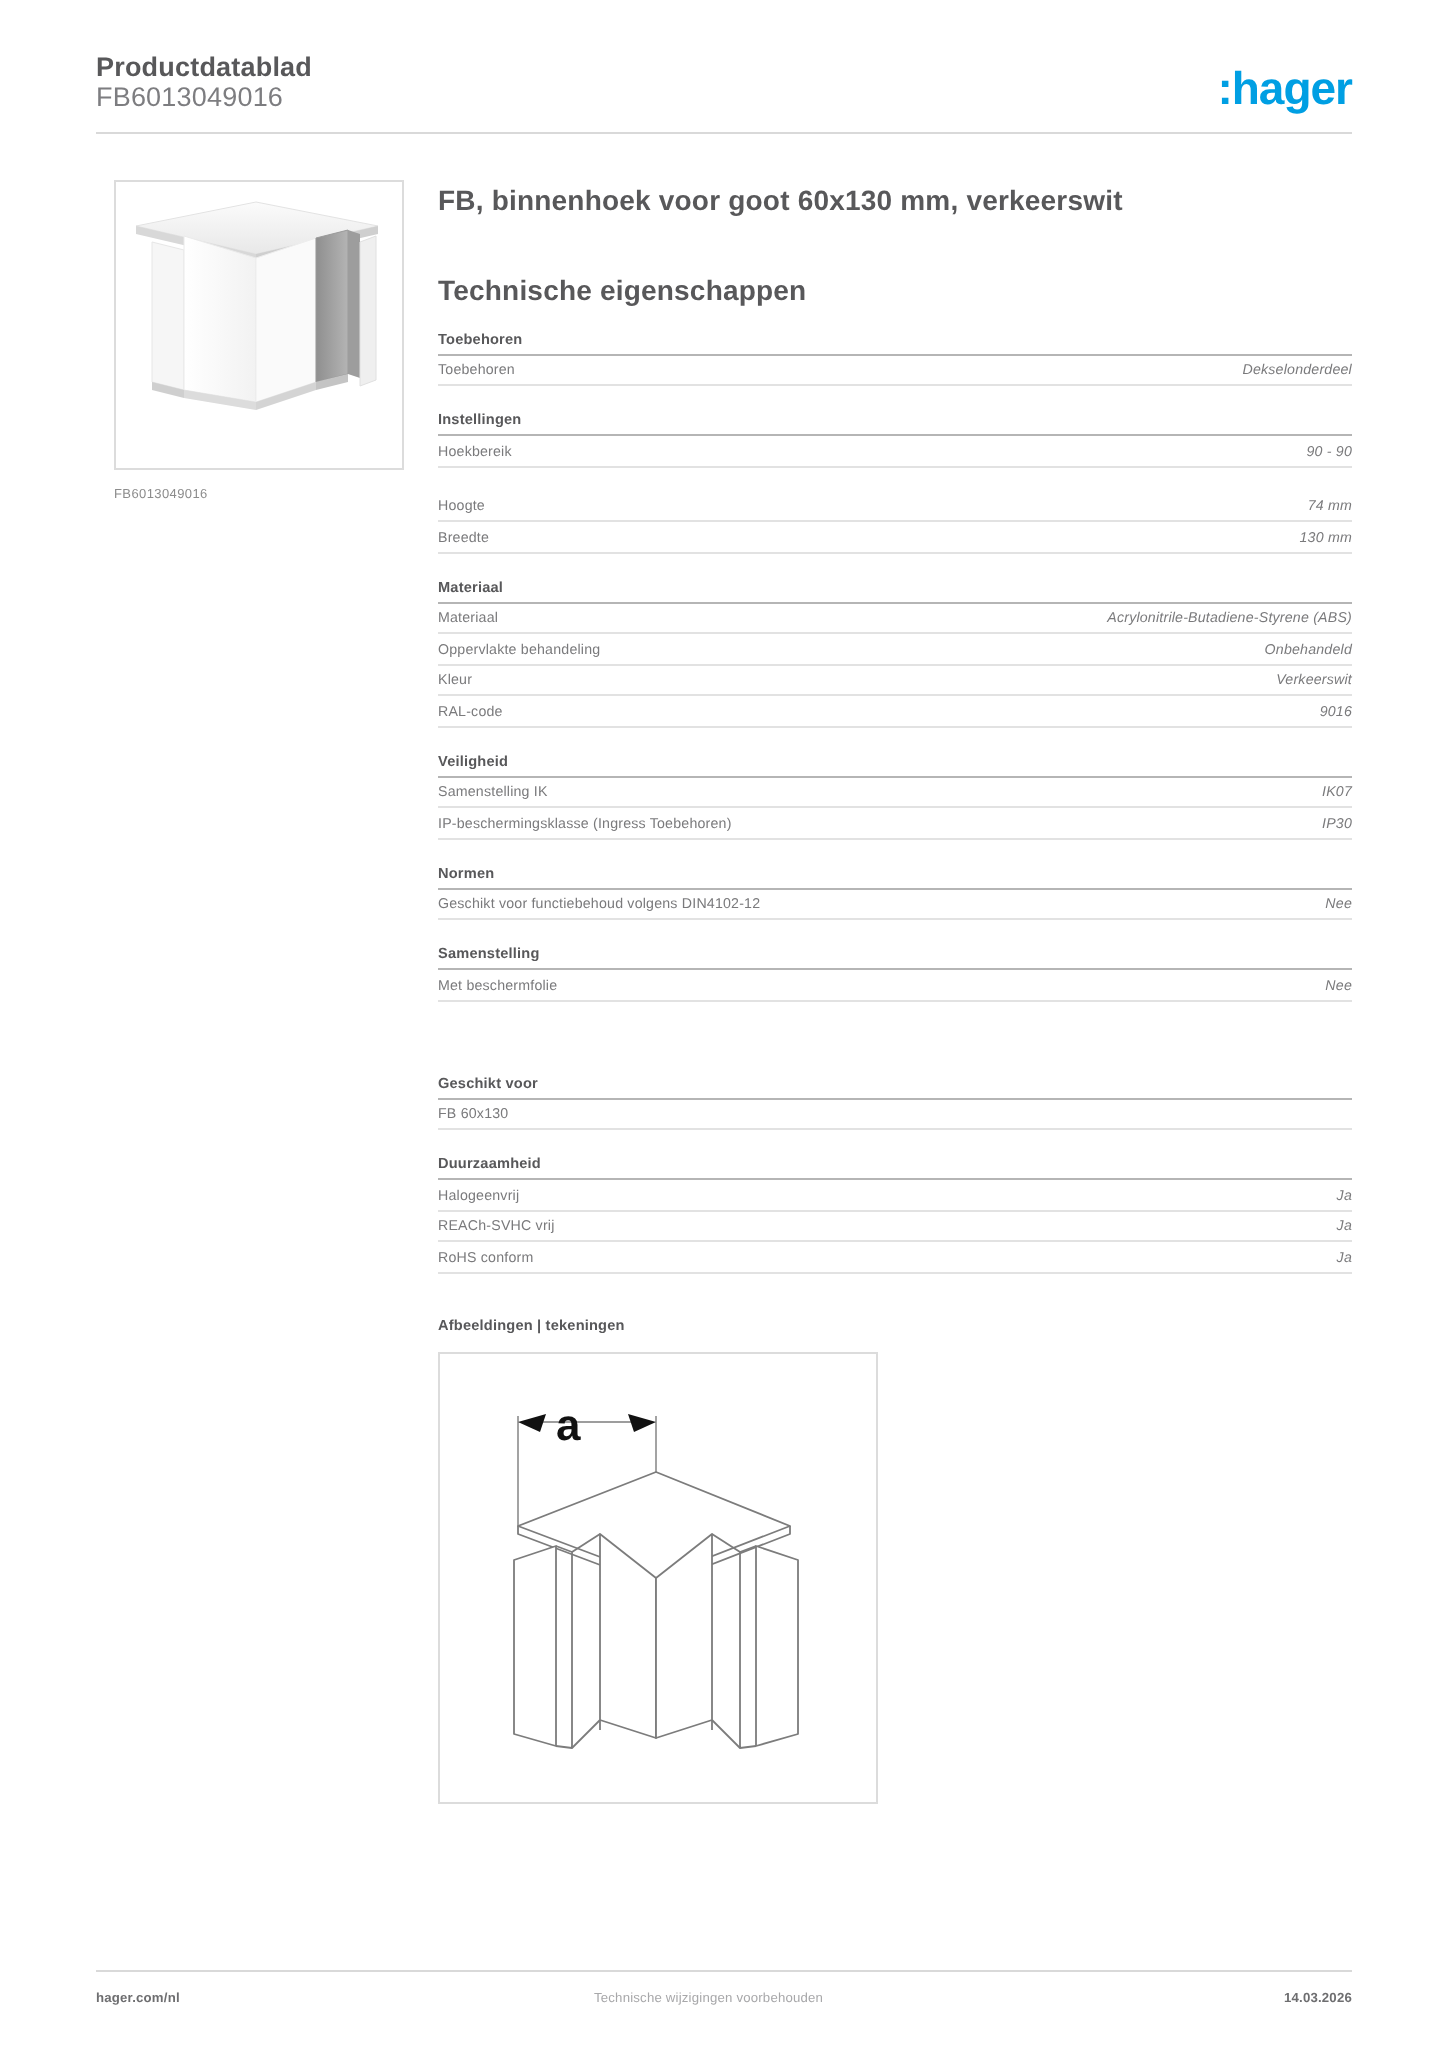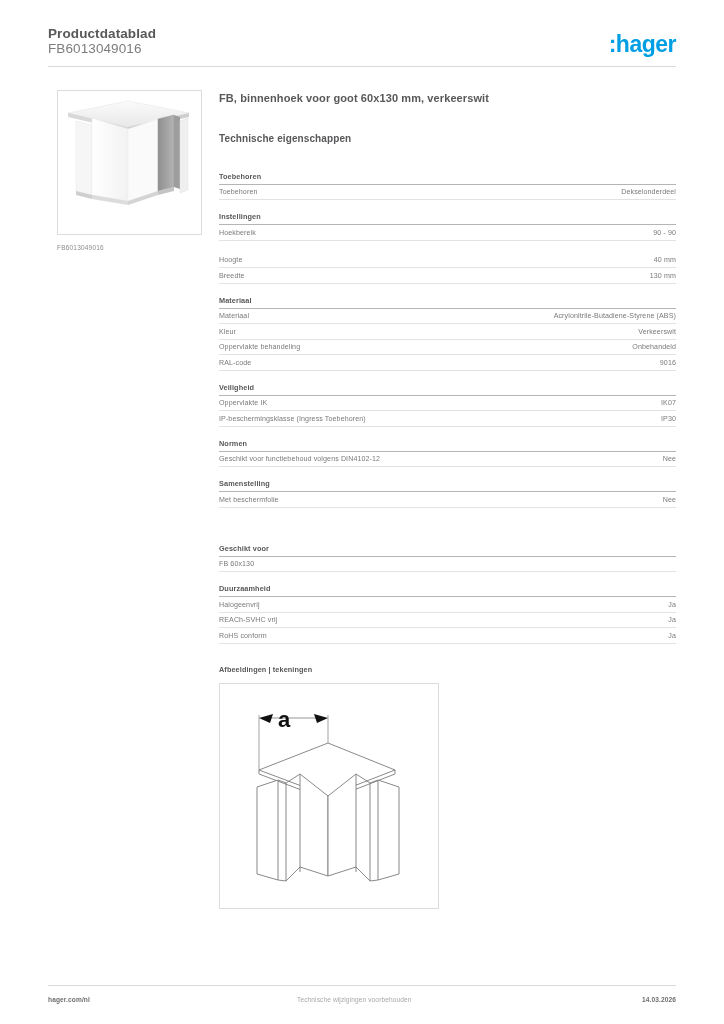--- a/index.html
+++ b/index.html
@@ -78,32 +78,32 @@
   }
 
   
   .content {
     position: absolute;
     left: 219px;
     top: 92px;
     width: 457px;
   }
   .product-name {
-    font-size: 11px;
+    font-size: 14px;
     font-weight: bold;
     color: #58585a;
     letter-spacing: 0.1px;
     margin-bottom: 29px;
   }
   .section-heading {
-    font-size: 10px;
-    font-weight: bold;
-    color: #58585a;
-    letter-spacing: 0.1px;
-    margin-bottom: 28px;
+    font-size: 14px;
+    font-weight: bold;
+    color: #58585a;
+    letter-spacing: 0.1px;
+    margin-bottom: 12px;
   }
 
   
   .group {
     margin-bottom: 12px;
   }
   .group.gap-large {
     margin-bottom: 36px;
   }
   .group-title {
@@ -123,20 +123,21 @@
     font-size: 7.1px;
     color: #7a7a7c;
     letter-spacing: 0.1px;
   }
   .row .label {
     white-space: nowrap;
   }
   .row .value {
     text-align: left;
     white-space: nowrap;
+    font-style: italic;
   }
 
   
   .drawings-heading {
     font-size: 7.3px;
     font-weight: bold;
     color: #58585a;
     letter-spacing: 0.1px;
     margin-top: 21px;
     margin-bottom: 9px;
@@ -249,50 +250,50 @@
       <div class="group">
         <div class="group-title">Instellingen</div>
         <div class="row">
           <span class="label">Hoekbereik</span>
           <span class="value">90 - 90</span>
         </div>
       </div>
       <div class="group">
         <div class="row">
           <span class="label">Hoogte</span>
-          <span class="value">40 mm</span>
+          <span class="value">74 mm</span>
         </div>
         <div class="row">
           <span class="label">Breedte</span>
           <span class="value">130 mm</span>
         </div>
       </div>
       <div class="group">
         <div class="group-title">Materiaal</div>
         <div class="row">
           <span class="label">Materiaal</span>
           <span class="value">Acrylonitrile-Butadiene-Styrene (ABS)</span>
         </div>
         <div class="row">
+          <span class="label">Oppervlakte behandeling</span>
+          <span class="value">Onbehandeld</span>
+        </div>
+        <div class="row">
           <span class="label">Kleur</span>
           <span class="value">Verkeerswit</span>
         </div>
         <div class="row">
-          <span class="label">Oppervlakte behandeling</span>
-          <span class="value">Onbehandeld</span>
-        </div>
-        <div class="row">
           <span class="label">RAL-code</span>
           <span class="value">9016</span>
         </div>
       </div>
       <div class="group">
         <div class="group-title">Veiligheid</div>
         <div class="row">
-          <span class="label">Oppervlakte IK</span>
+          <span class="label">Samenstelling IK</span>
           <span class="value">IK07</span>
         </div>
         <div class="row">
           <span class="label">IP-beschermingsklasse (Ingress Toebehoren)</span>
           <span class="value">IP30</span>
         </div>
       </div>
       <div class="group">
         <div class="group-title">Normen</div>
         <div class="row">

